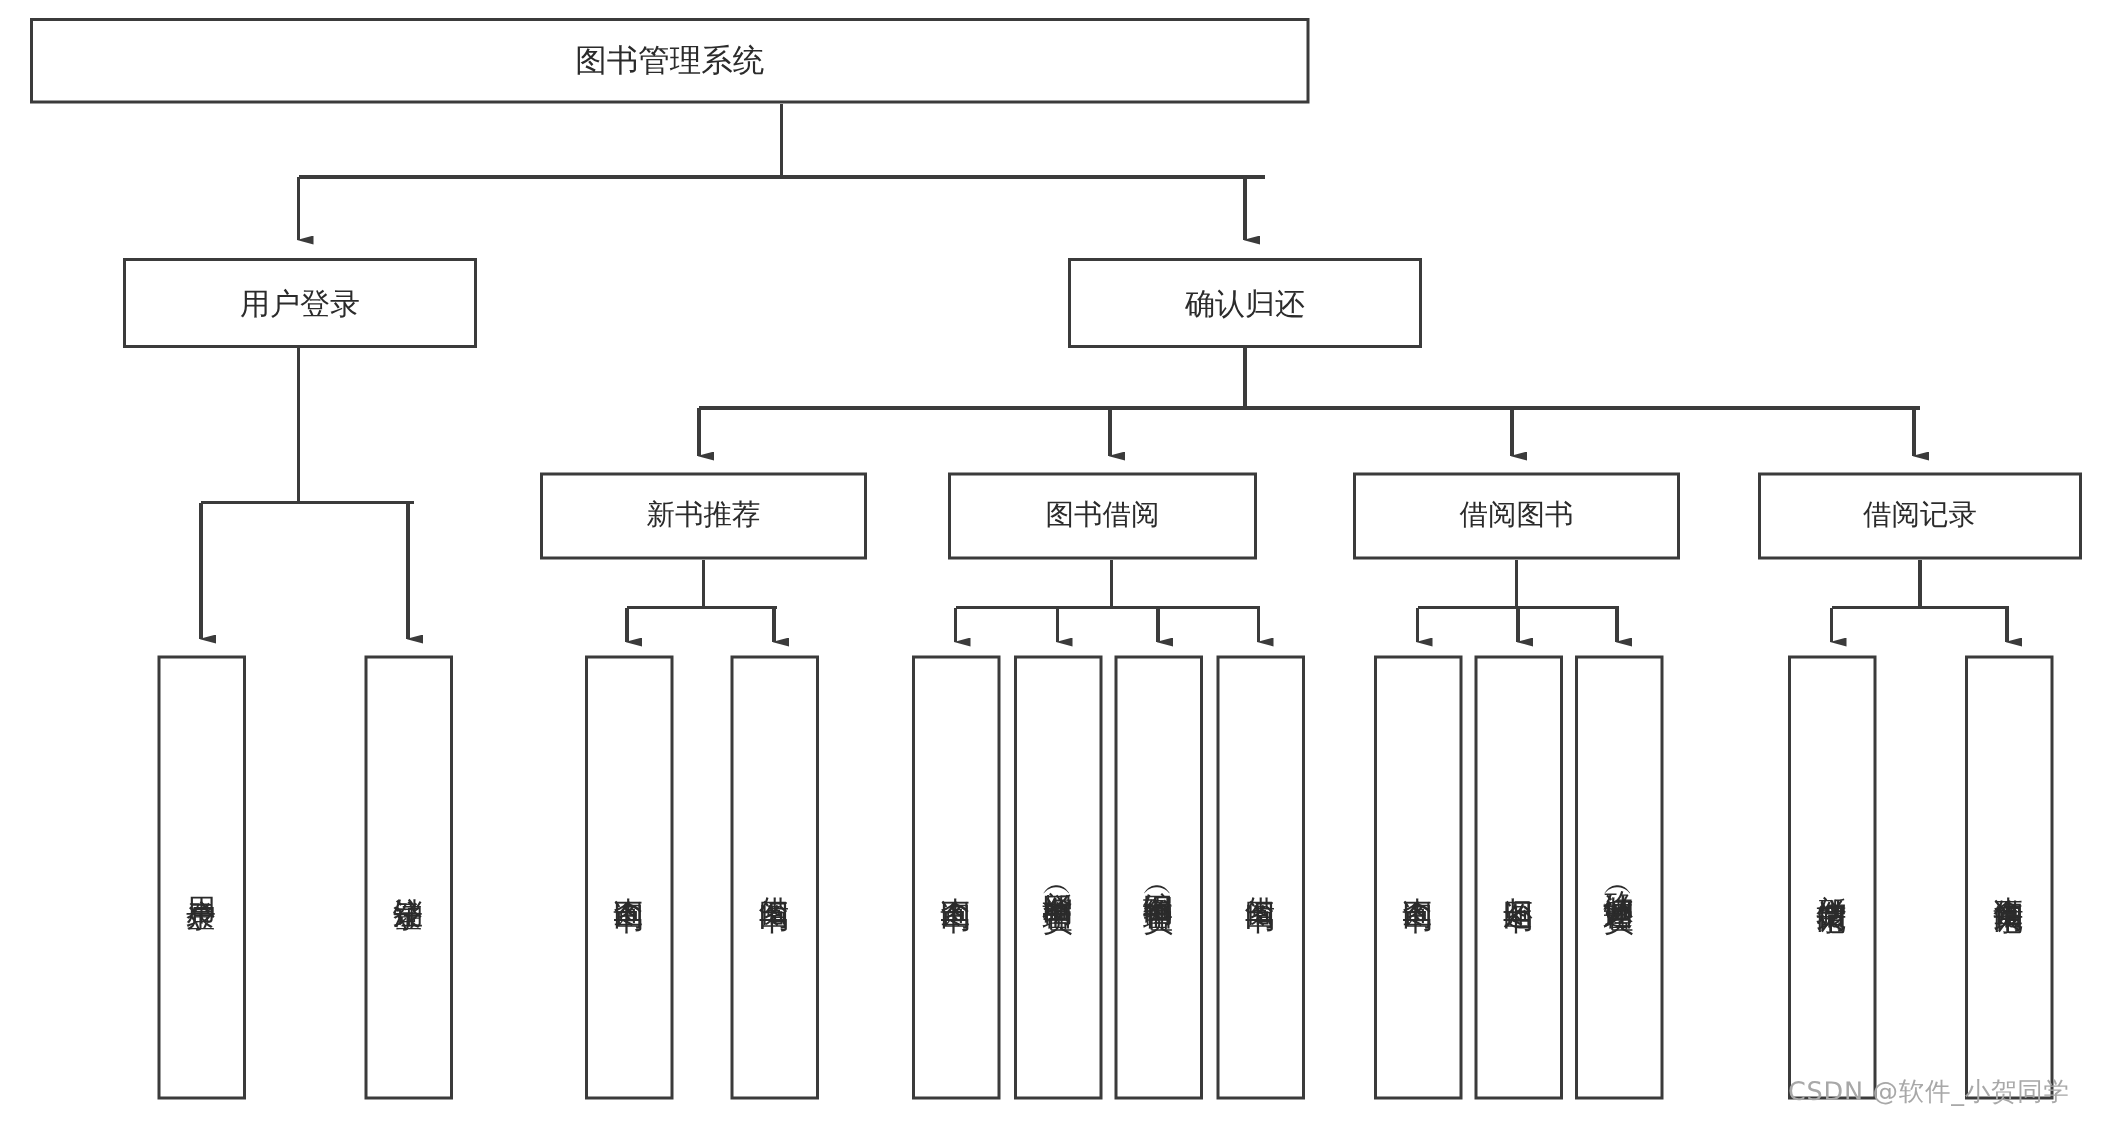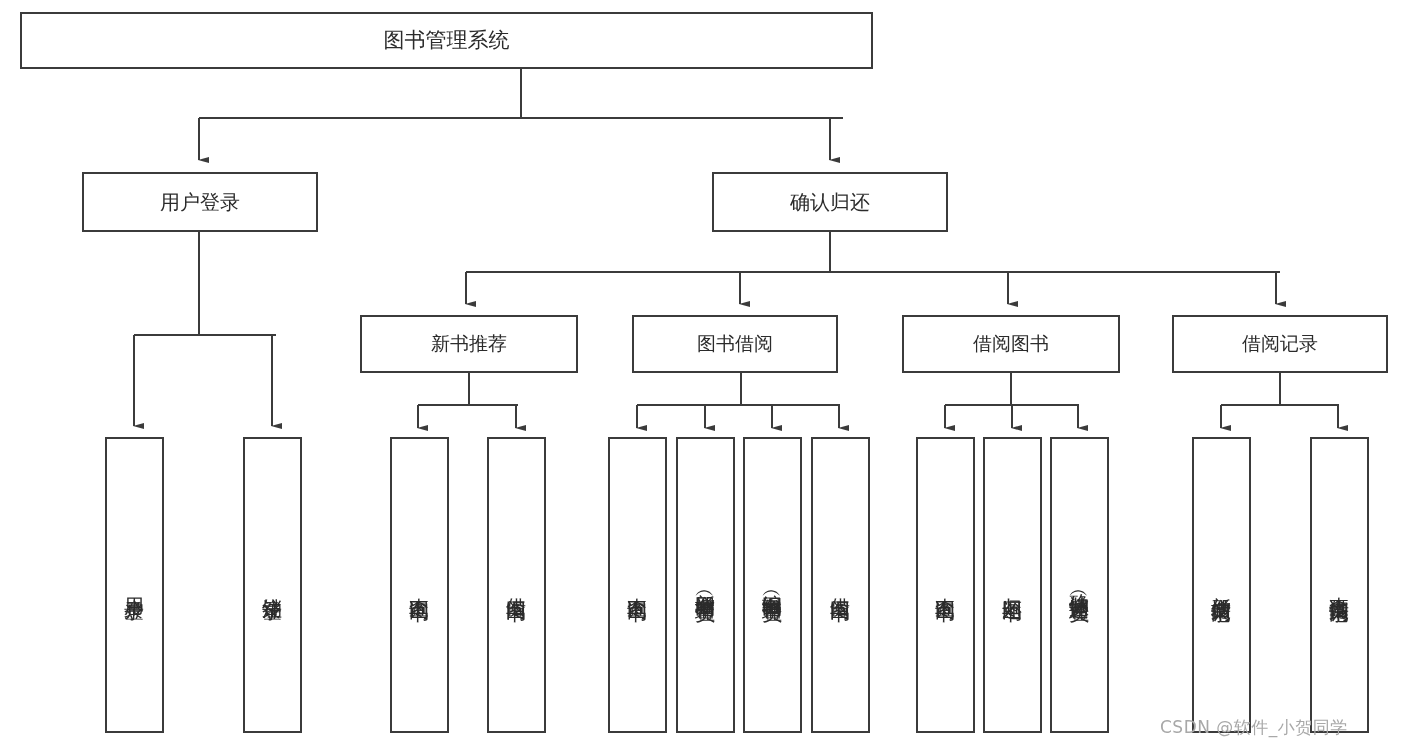--- a/index.html
+++ b/index.html
@@ -180,15 +180,15 @@
     <span class="label">确认归还（管理员）</span>
   </div>
 
   <div class="node node-leaf" style="left:1192px; top:437px; width:59px; height:296px;">
     <span class="label">新增借阅记录</span>
   </div>
   <div class="node node-leaf" style="left:1310px; top:437px; width:59px; height:296px;">
     <span class="label">查询借阅记录</span>
   </div>
 
-  <div class="watermark" style="left:1160px; top:716px;">CSDN @软件_小贺同学</div>
+  <div class="watermark" style="left:1192px; top:716px;">CSDN @软件_小贺同学</div>
 
 </div>
 
 </body></html>

